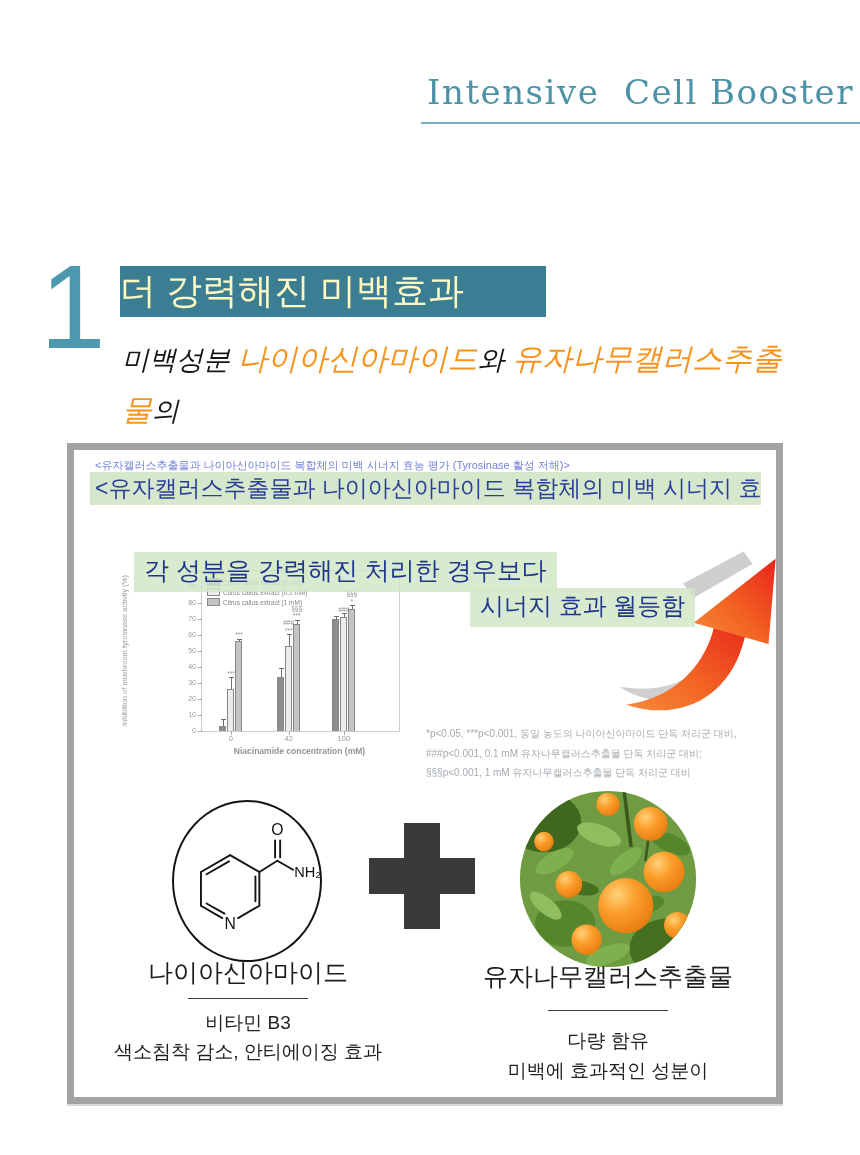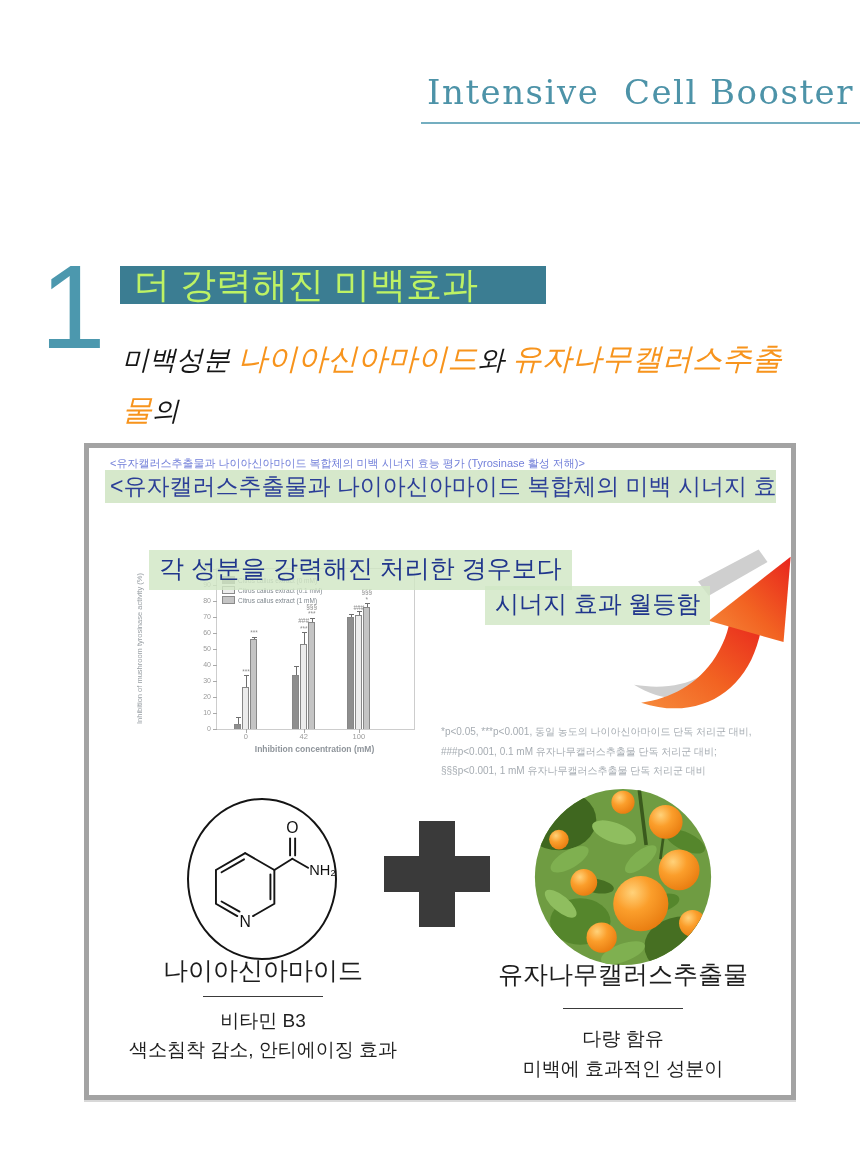--- a/index.html
+++ b/index.html
@@ -8,30 +8,30 @@
 
   
   .title-wrap{position:absolute;top:72px;left:0;width:100%;text-align:right;}
   .page-title{display:inline-block;font-family:"DejaVu Serif",serif;font-weight:400;
     font-size:34px;color:#4d93a8;letter-spacing:1.5px;white-space:pre;
     border-bottom:2px solid #74aec0;padding:0 6px 10px;}
 
   
   .sec-num{position:absolute;left:40px;top:248px;font-size:118px;line-height:1;
     color:#4c98ae;font-weight:400;}
-  .sec-heading{position:absolute;left:120px;top:266px;width:426px;height:38px;
-    background:#3b7d92;color:#bef264;font-size:36px;display:flex;align-items:center;
-    padding-left:14px;box-sizing:border-box;white-space:nowrap;overflow:hidden;}
+  .sec-heading{position:absolute;left:120px;top:266px;width:426px;height:51px;
+    background:#3b7d92;color:#fef9c3;font-size:36px;display:flex;align-items:center;
+    box-sizing:border-box;white-space:nowrap;overflow:hidden;}
   .sec-text{position:absolute;left:122px;top:334px;width:680px;font-size:27px;
     line-height:50px;color:#161616;font-style:italic;}
   .orange{color:#f7941d;font-size:30px;}
 
   
-  .figure-box{position:absolute;left:84px;top:443px;width:702px;height:647px;
-    border:5px solid #a3a3a3;box-shadow:0 2px 0 #d8d8d8;background:#fff;}
+  .figure-box{position:absolute;left:67px;top:443px;width:702px;height:647px;
+    border:7px solid #a3a3a3;box-shadow:0 2px 0 #d8d8d8;background:#fff;}
   .fig-caption{position:absolute;left:21px;top:8px;font-size:11px;color:#7481da;white-space:nowrap;}
   .fig-title{position:absolute;left:16px;top:22px;width:671px;height:33px;background:#d6e8cb;
     color:#2b3e97;font-size:23px;line-height:33px;padding-left:5px;box-sizing:border-box;white-space:nowrap;overflow:hidden;}
   .summary{position:absolute;left:27px;top:58px;width:652px;border:1px solid #f1c79f;
     box-sizing:border-box;padding:4px 12px 6px 10px;font-size:12px;font-weight:bold;
     line-height:16px;color:#98a0a8;text-align:justify;}
   .summary .blue{color:#7d90e4;}
   .bullet{color:#6b7077;margin-right:6px;}
   .callout{position:absolute;background:rgba(209,230,196,0.82);color:#20368c;
     font-size:25px;padding:2px 10px 5px;white-space:nowrap;z-index:6;}
@@ -187,21 +187,21 @@
       <div class="whisk" style="left: 94.68px; bottom: 107.2px; height: 3.2px;"></div>
       <div class="cap" style="left: 92.68px; bottom: 110.4px;"></div>
       <div class="sig" style="left: 79.68px; bottom: 111.4px;">§§§
 ***</div>
       <div class="bar" style="left: 146.34px; width: 7px; height: 121.6px; background: rgb(196, 196, 196);"></div>
       <div class="whisk" style="left: 149.84px; bottom: 121.6px; height: 3.2px;"></div>
       <div class="cap" style="left: 147.84px; bottom: 124.8px;"></div>
       <div class="sig" style="left: 134.84px; bottom: 125.8px;">§§§
 *</div>
     </div>
-  <div class="xlabel">Inhibition concentration (mM)</div>
+  <div class="xlabel">Niacinamide concentration (mM)</div>
 
   <div class="footnotes">
     <div>*p&lt;0.05, ***p&lt;0.001, 동일 농도의 나이아신아마이드 단독 처리군 대비,</div>
     <div>###p&lt;0.001, 0.1 mM 유자나무캘러스추출물 단독 처리군 대비;</div>
     <div>§§§p&lt;0.001, 1 mM 유자나무캘러스추출물 단독 처리군 대비</div>
   </div>
 
   <svg class="arrow" viewBox="0 0 100 100">
     <defs>
       <linearGradient id="ag" x1="0%" y1="100%" x2="100%" y2="0%">

